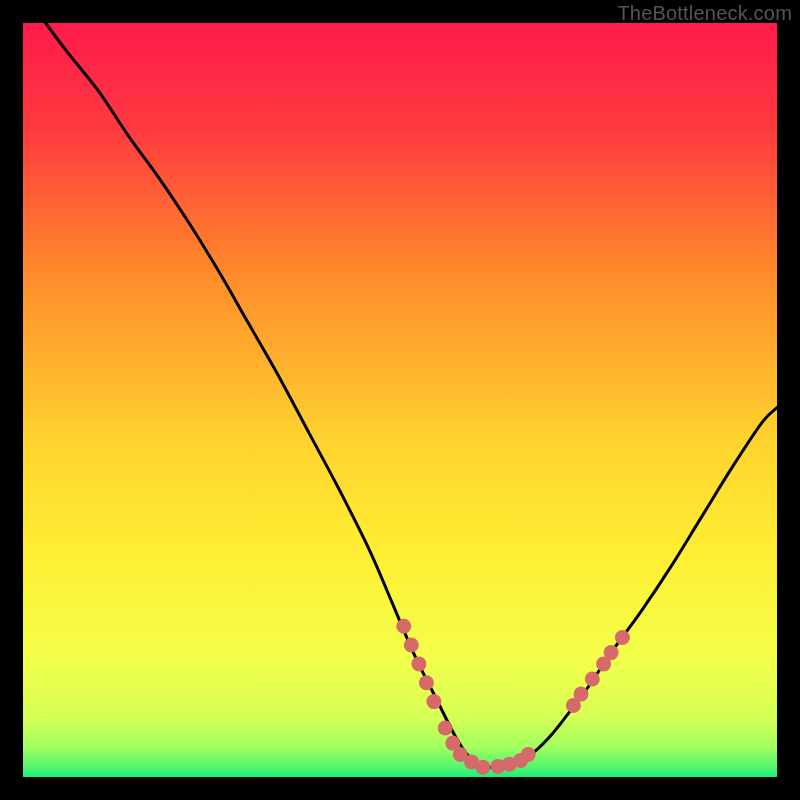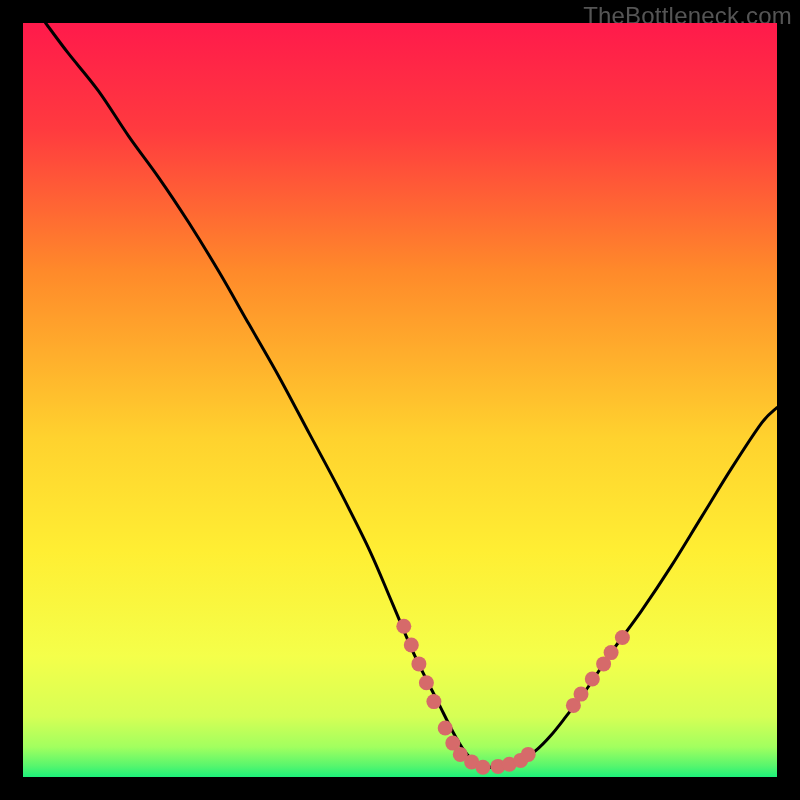--- a/index.html
+++ b/index.html
@@ -15,21 +15,21 @@
     width: 800px;
     height: 800px;
     background: #000;
   }
   .watermark {
     position: absolute;
     top: 2px;
     right: 8px;
     color: #555;
     font-family: Arial, Helvetica, sans-serif;
-    font-size: 24px;
+    font-size: 20px;
     font-weight: 500;
     letter-spacing: 0.2px;
     user-select: none;
   }
   .plot {
     position: absolute;
     left: 23px;
     top: 23px;
     width: 754px;
     height: 754px;

